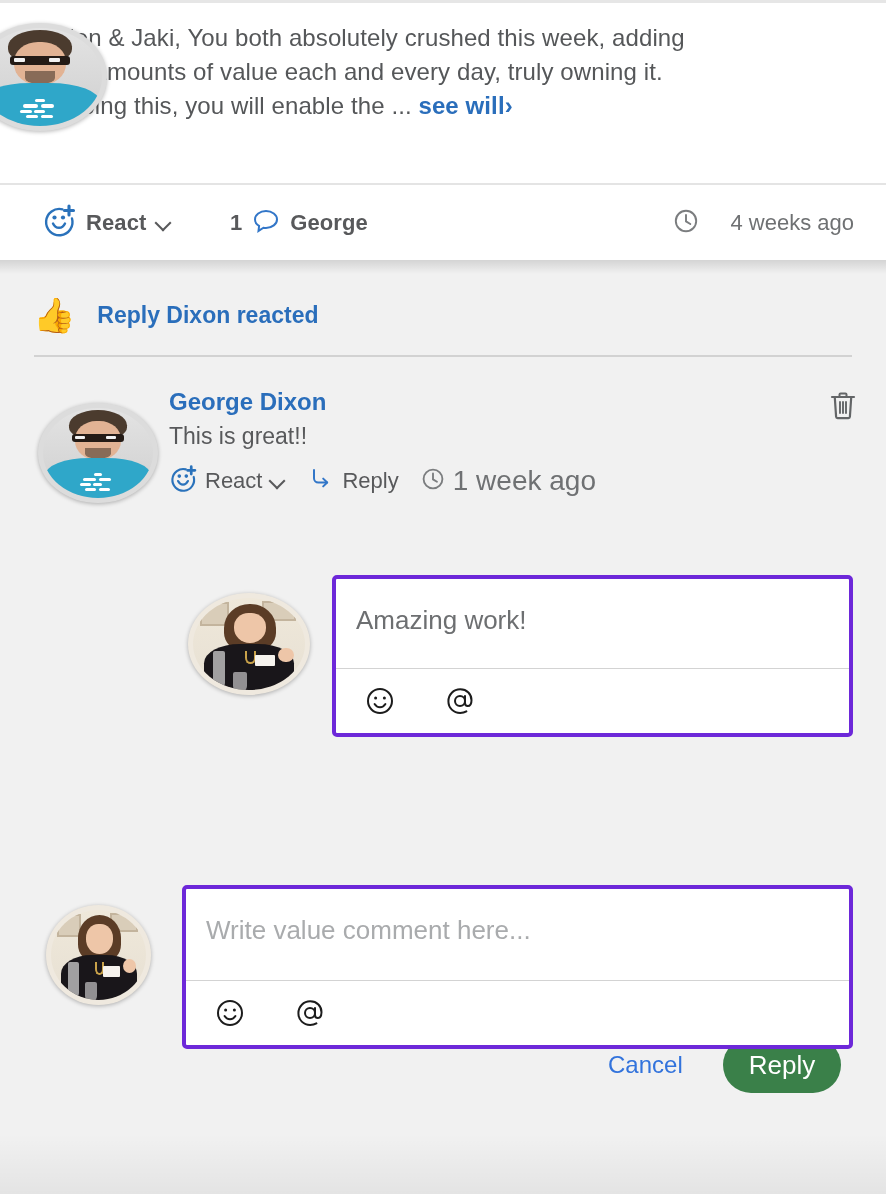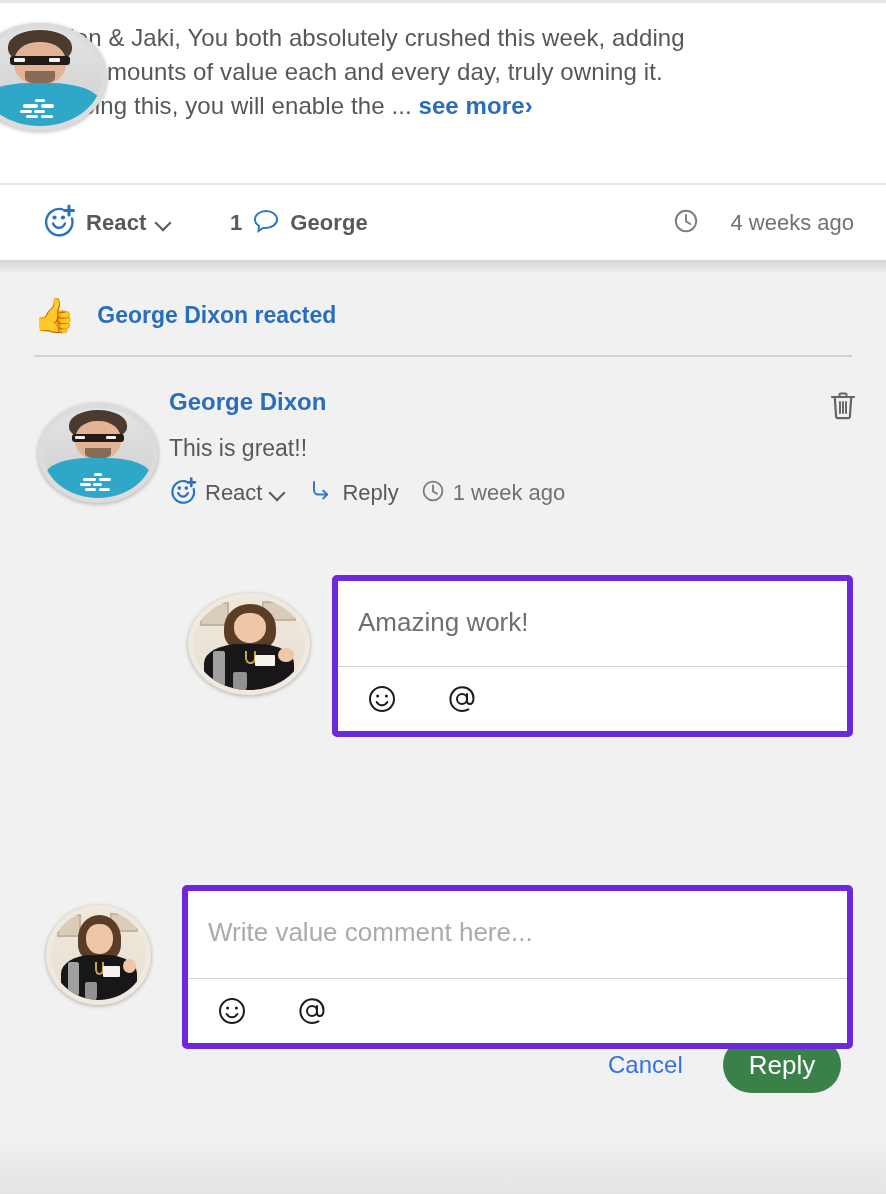--- a/index.html
+++ b/index.html
@@ -138,30 +138,30 @@
     background:#d2d2d2; }
 
   
   .comment {
     position:absolute; left:0; top:125px; width:886px;
   }
   .comment-avatar { position:absolute; left:38px; top:18px; width:120px; height:100px; }
   .comment-main { position:absolute; left:169px; top:0; width:660px; }
   .comment-author { font-size:24px; font-weight:bold; color:#2a6ebb; cursor:pointer;
     line-height:34px; }
-  .comment-text { font-size:23px; color:#58595b; line-height:34px; margin-top:12px; }
+  .comment-text { font-size:23px; color:#58595b; line-height:34px; }
   .comment-actions { display:flex; align-items:center; gap:22px; margin-top:12px; }
   .ca-item { display:flex; align-items:center; gap:8px; cursor:pointer; }
   .ca-label { font-size:22px; color:#58595b; }
-  .ca-time { font-size:22px; color:#6f7173; }
+  .ca-time { font-size:28px; color:#6f7173; }
   .trash-btn { position:absolute; right:30px; top:6px; cursor:pointer; }
 
   
   .editor-box {
-    background:#ffffff; border:6px solid #6d28d9; border-radius:5px;
+    background:#ffffff; border:4px solid #6d28d9; border-radius:5px;
     position:absolute;
   }
   .editor-text {
     font-size:26px; color:#6d6f71; padding:26px 20px 0 20px; line-height:1.2;
   }
   .editor-placeholder { color:#a9abad; }
   .editor-toolbar {
     position:absolute; left:0; bottom:0; width:100%; height:65px;
     border-top:1px solid #d3d3d3; display:flex; align-items:center;
     padding-left:29px; gap:50px;
@@ -189,21 +189,21 @@
   .composer-avatar { position:absolute; left:46px; top:20px; width:105px; height:100px; }
   .composer-editor { left:182px; top:0; width:671px; height:164px; }
 </style>
 </head>
 <body>
 
 <div class="app">
 
   <div class="post-card">
     <div class="post-body">
-      <div class="post-text"><span>Hi Jen &amp; Jaki, You both absolutely crushed this week, adding huge amounts of value each and every day, truly owning it. By doing this, you will enable the ...</span>&nbsp;<span class="see-more"><span>see more</span><span class="chev">›</span></span></div>
+      <div class="post-text"><span>Hi Jen &amp; Jaki, You both absolutely crushed this week, adding huge amounts of value each and every day, truly owning it. By doing this, you will enable the ...</span>&nbsp;<span class="see-more"><span>see will</span><span class="chev">›</span></span></div>
     </div>
 
     <div class="post-avatar avatar ava-man">
       <div class="inner">
         <div class="bg"></div>
         <div class="hair"></div>
         <div class="face"></div>
         <div class="beard"></div>
         <div class="glasses"></div>
         <div class="lens-l"></div>
@@ -256,21 +256,21 @@
         </svg>
       </span>
       <span class="time-text">4 weeks ago</span>
     </div>
   </div>
 
   <div class="gray-wrap">
 
     <div class="reaction-row">
       <span class="thumb-emoji">👍</span>
-      <span class="reacted-name">George Dixon reacted</span>
+      <span class="reacted-name">Reply Dixon reacted</span>
     </div>
     <div class="reaction-divider"></div>
 
     <div class="comment">
 
       <div class="comment-avatar avatar ava-man">
         <div class="inner">
           <div class="bg"></div>
           <div class="hair"></div>
           <div class="face"></div>

